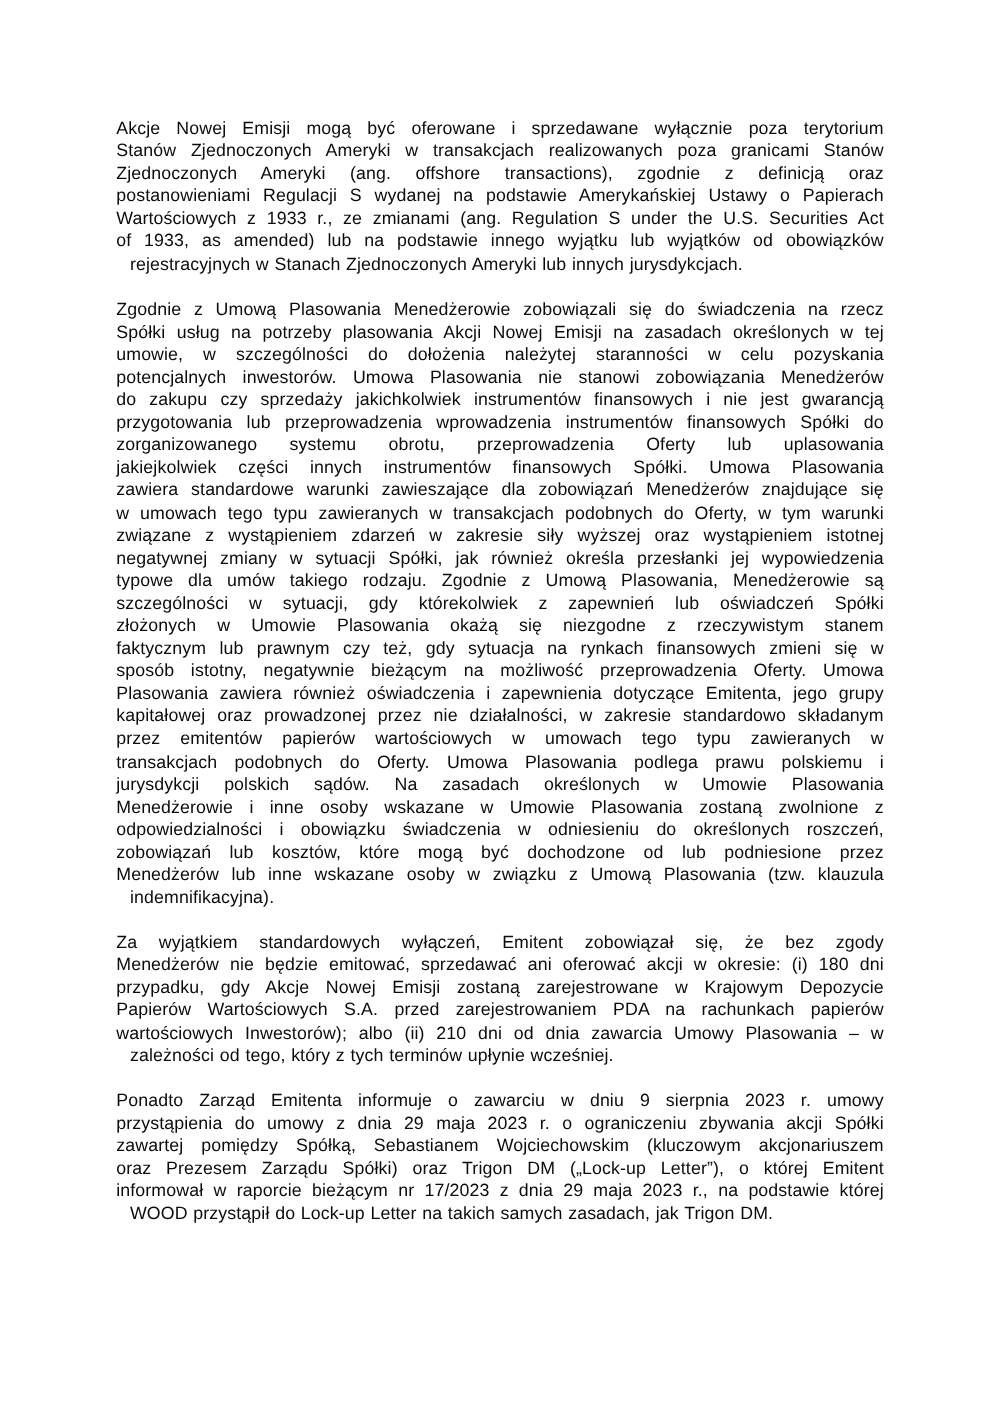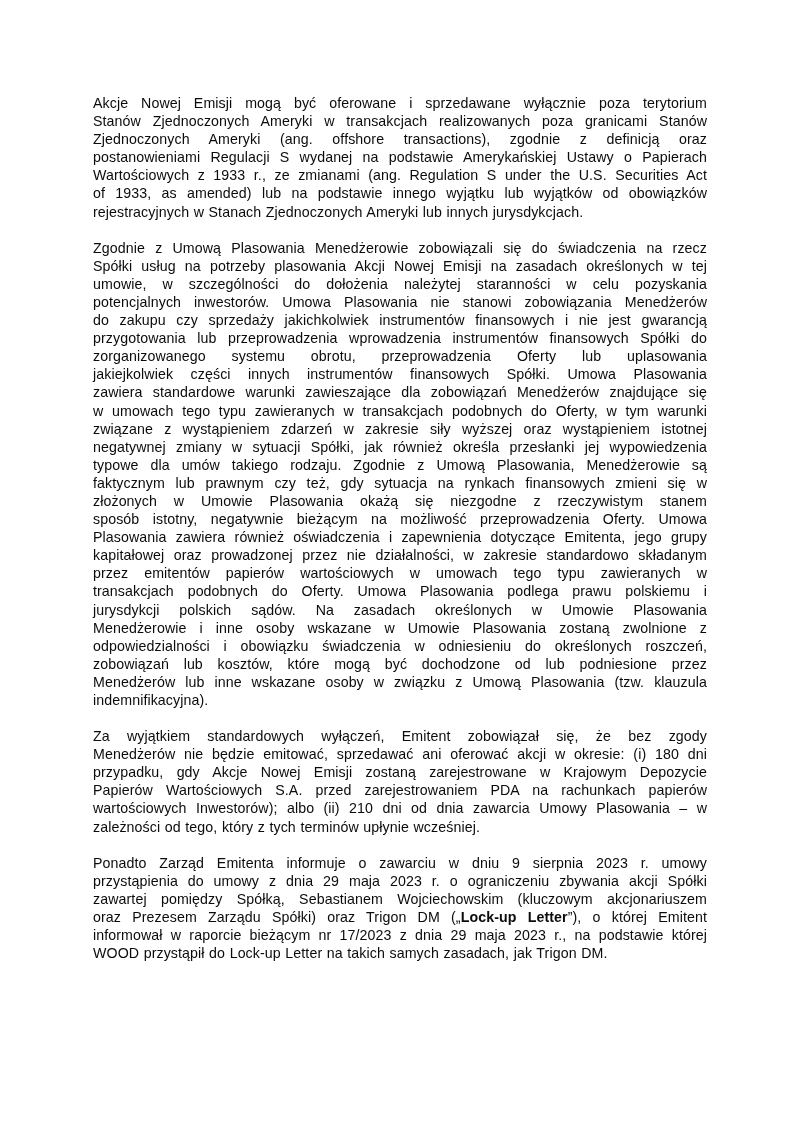--- a/index.html
+++ b/index.html
@@ -17,23 +17,23 @@
   .doc-body { width: 614px; }
   .paragraph { margin-bottom: 18px; }
   .line {
     font-size: 14.2px;
     line-height: 18.1px;
     text-align: justify;
     text-align-last: justify;
     letter-spacing: 0.1px;
     word-spacing: 0.5px;
   }
-  .line.last { text-align-last: left; }
+  .line.last { text-align-last: left; margin-left: 11px; }
   .run-italic { }
-  .run-bold { font-weight: 700; }
+  .run-bold { font-weight: 400; }
 </style>
 </head>
 <body>
 
 <div class="page" style="background: rgb(255, 255, 255); color: rgb(11, 11, 11);">
   <div class="doc-body">
       <div class="paragraph">
         <div class="line"><span>Akcje Nowej Emisji mogą być oferowane i sprzedawane wyłącznie poza terytorium</span></div>
         <div class="line"><span>Stanów Zjednoczonych Ameryki w transakcjach realizowanych poza granicami Stanów</span></div>
         <div class="line"><span>Zjednoczonych Ameryki (ang. </span><span class="run-italic">offshore transactions</span><span>), zgodnie z definicją oraz</span></div>
@@ -49,22 +49,23 @@
         <div class="line"><span>potencjalnych inwestorów. Umowa Plasowania nie stanowi zobowiązania Menedżerów</span></div>
         <div class="line"><span>do zakupu czy sprzedaży jakichkolwiek instrumentów finansowych i nie jest gwarancją</span></div>
         <div class="line"><span>przygotowania lub przeprowadzenia wprowadzenia instrumentów finansowych Spółki do</span></div>
         <div class="line"><span>zorganizowanego systemu obrotu, przeprowadzenia Oferty lub uplasowania</span></div>
         <div class="line"><span>jakiejkolwiek części innych instrumentów finansowych Spółki. Umowa Plasowania</span></div>
         <div class="line"><span>zawiera standardowe warunki zawieszające dla zobowiązań Menedżerów znajdujące się</span></div>
         <div class="line"><span>w umowach tego typu zawieranych w transakcjach podobnych do Oferty, w tym warunki</span></div>
         <div class="line"><span>związane z wystąpieniem zdarzeń w zakresie siły wyższej oraz wystąpieniem istotnej</span></div>
         <div class="line"><span>negatywnej zmiany w sytuacji Spółki, jak również określa przesłanki jej wypowiedzenia</span></div>
         <div class="line"><span>typowe dla umów takiego rodzaju. Zgodnie z Umową Plasowania, Menedżerowie są</span></div>
+        <div class="line"><span>szczególności w sytuacji, gdy którekolwiek z zapewnień lub oświadczeń Spółki</span></div>
+        <div class="line"><span>złożonych w Umowie Plasowania okażą się niezgodne z rzeczywistym stanem</span></div>
         <div class="line"><span>faktycznym lub prawnym czy też, gdy sytuacja na rynkach finansowych zmieni się w</span></div>
-        <div class="line"><span>złożonych w Umowie Plasowania okażą się niezgodne z rzeczywistym stanem</span></div>
         <div class="line"><span>sposób istotny, negatywnie bieżącym na możliwość przeprowadzenia Oferty. Umowa</span></div>
         <div class="line"><span>Plasowania zawiera również oświadczenia i zapewnienia dotyczące Emitenta, jego grupy</span></div>
         <div class="line"><span>kapitałowej oraz prowadzonej przez nie działalności, w zakresie standardowo składanym</span></div>
         <div class="line"><span>przez emitentów papierów wartościowych w umowach tego typu zawieranych w</span></div>
         <div class="line"><span>transakcjach podobnych do Oferty. Umowa Plasowania podlega prawu polskiemu i</span></div>
         <div class="line"><span>jurysdykcji polskich sądów. Na zasadach określonych w Umowie Plasowania</span></div>
         <div class="line"><span>Menedżerowie i inne osoby wskazane w Umowie Plasowania zostaną zwolnione z</span></div>
         <div class="line"><span>odpowiedzialności i obowiązku świadczenia w odniesieniu do określonych roszczeń,</span></div>
         <div class="line"><span>zobowiązań lub kosztów, które mogą być dochodzone od lub podniesione przez</span></div>
         <div class="line"><span>Menedżerów lub inne wskazane osoby w związku z Umową Plasowania (tzw. klauzula</span></div>

